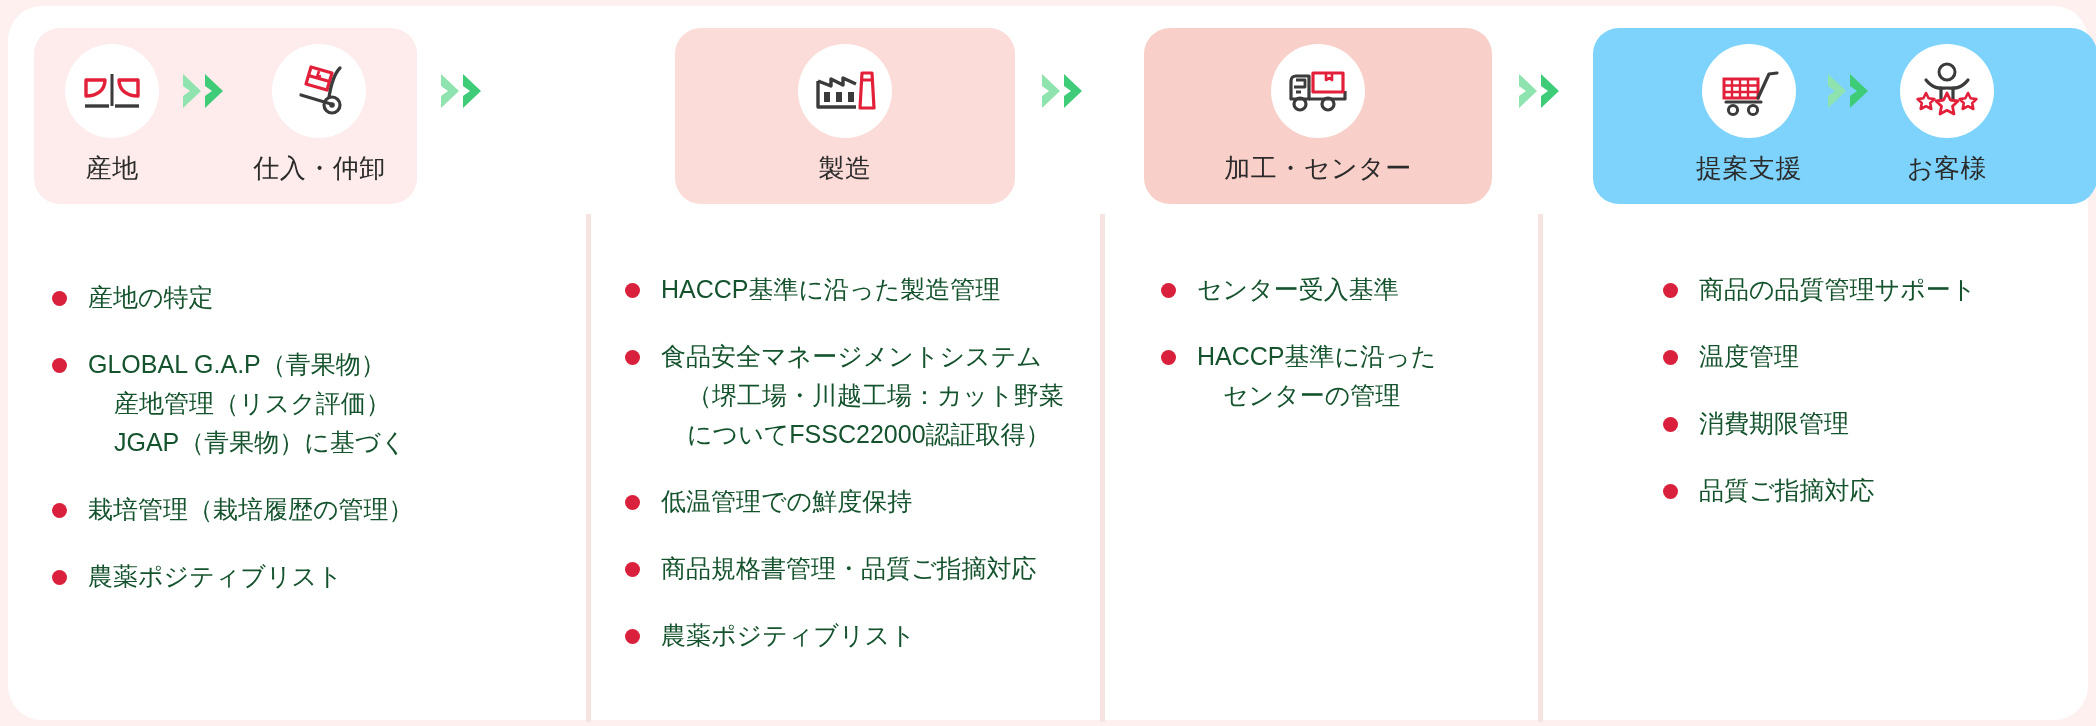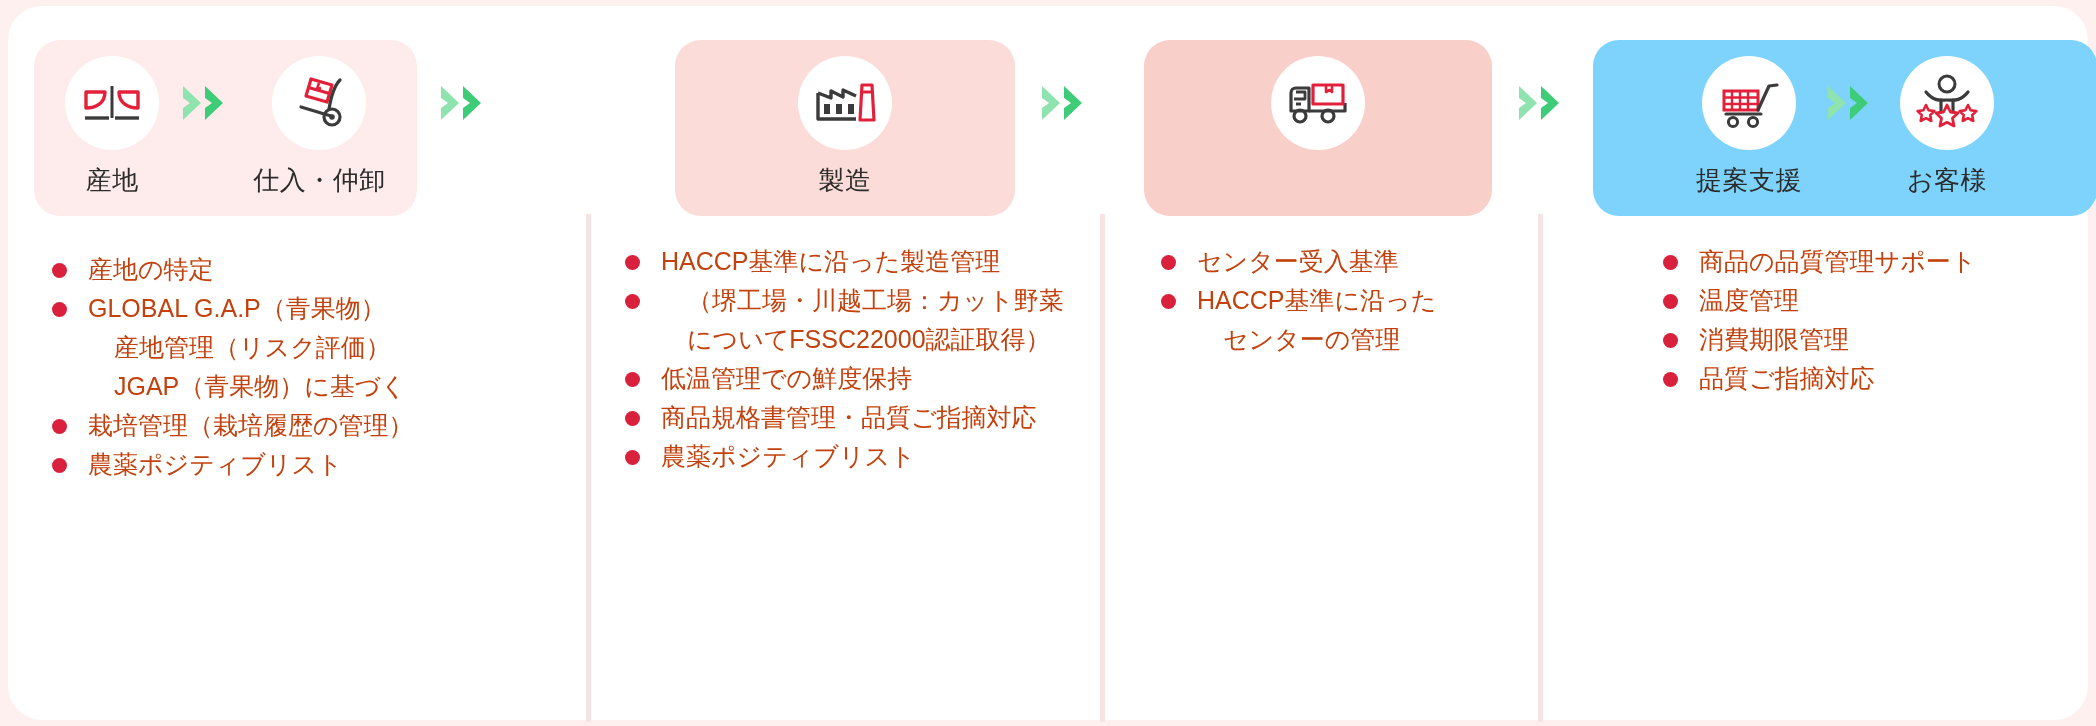--- a/index.html
+++ b/index.html
@@ -30,21 +30,21 @@
     height: 714px;
     background: #ffffff;
     border-radius: 34px;
     box-sizing: border-box;
   }
 
   
   .cards-row {
     position: absolute;
     left: 0;
-    top: 12px;
+    top: 0;
     width: 2080px;
     height: 210px;
   }
 
   .card {
     position: absolute;
     top: 22px;
     height: 176px;
     border-radius: 26px;
     box-sizing: border-box;
@@ -123,22 +123,23 @@
     margin: 0;
     padding: 0;
     list-style: none;
   }
 
   .bullet {
     position: relative;
     padding-left: 42px;
     font-size: 25px;
     line-height: 39px;
-    color: #c2410c;
+    color: #14532d;
     margin-bottom: 0px;
+    margin-top: 28px;
   }
   .bullet::before {
     content: "";
     position: absolute;
     left: 6px;
     top: 13px;
     width: 15px;
     height: 15px;
     border-radius: 50%;
     background: #d9203c;
@@ -254,20 +255,21 @@
                   <path d="M11 17 L20 17 L20 24 L9 24" fill="none" stroke="#3b3b3b" stroke-width="2.8" stroke-linejoin="round"></path>
                   <line x1="11" y1="29" x2="16" y2="29" stroke="#3b3b3b" stroke-width="3"></line>
                   <path d="M24 36 L60 36 L60 28" fill="none" stroke="#3b3b3b" stroke-width="3.2" stroke-linejoin="round"></path>
                   <rect x="28" y="10" width="30" height="19" fill="none" stroke="#e3203a" stroke-width="3.2" stroke-linejoin="round"></rect>
                   <path d="M41 10 L41 17 L44.5 15 L47 17 L47 10" fill="none" stroke="#e3203a" stroke-width="2.6" stroke-linejoin="round"></path>
                   <circle cx="15" cy="41" r="6" fill="none" stroke="#3b3b3b" stroke-width="3.2"></circle>
                   <circle cx="43" cy="41" r="6" fill="none" stroke="#3b3b3b" stroke-width="3.2"></circle>
                 </svg>
               </span>
             </div>
+            <div class="stage-label">加工・センター</div>
           </div>
         </div>
       </div>
 
       <div class="chev-gap" style="left:1484px; width:100px;">
         <div class="chev">
           <span>
             <svg width="54" height="46" viewBox="0 0 54 46">
               <path d="M4 6 L22 23 L4 40 L4 28 L11 23 L4 18 Z" fill="#8fe3ae"></path>
               <path d="M26 6 L44 23 L26 40 L26 28 L33 23 L26 18 Z" fill="#3fcc79"></path>
@@ -347,20 +349,21 @@
           </li>
         </ul>
       </div>
 
       <div class="col has-rule" style="left: 578px; width: 514px; border-left-color: rgb(246, 228, 227);">
         <ul class="bullets" style="padding-top:28px; padding-left:28px;">
           <li class="bullet" style="--dot: #d9203c;">
             <span>HACCP基準に沿った製造管理</span>
           </li>
           <li class="bullet" style="--dot: #d9203c;">
+            <span>食品安全マネージメントシステム</span>
             <span class="sub">（堺工場・川越工場：カット野菜</span>
             <span class="sub">についてFSSC22000認証取得）</span>
           </li>
           <li class="bullet" style="--dot: #d9203c;">
             <span>低温管理での鮮度保持</span>
           </li>
           <li class="bullet" style="--dot: #d9203c;">
             <span>商品規格書管理・品質ご指摘対応</span>
           </li>
           <li class="bullet" style="--dot: #d9203c;">

